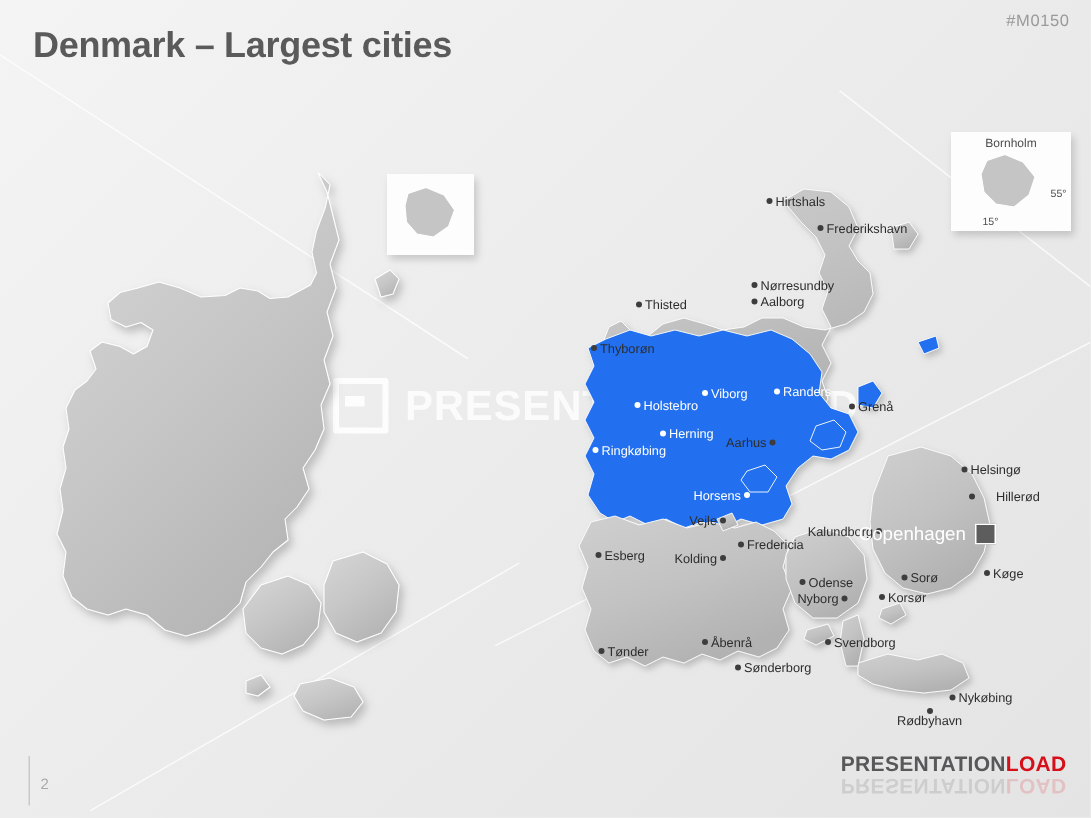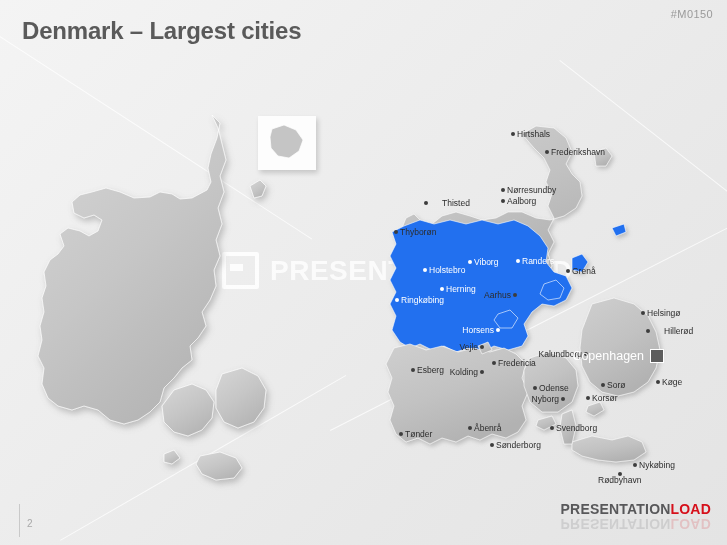--- a/index.html
+++ b/index.html
@@ -347,20 +347,28 @@
 
         <path class="land" d="M186,306 L196,302 L200,318 L196,336 L188,336 L184,320 Z"></path>
 
         <path class="land" d="M162,312 L176,308 L180,316 L168,322 L160,318 Z"></path>
         <path class="land" d="M212,298 L224,294 L228,302 L218,308 L210,304 Z"></path>
         <path class="land" d="M102,238 L112,234 L116,242 L106,246 Z"></path>
       </g>
     </svg>
   </div>
 
+  <div class="inset inset-bornholm">
+    <div class="inset-title">Bornholm</div>
+    <svg width="80" height="66" viewBox="0 0 80 66">
+      <path d="M24,19 L36,15 L48,20 L56,30 L52,42 L42,50 L30,48 L22,40 L20,28 Z" fill="#c5c5c5" stroke="#ffffff" stroke-width="0.7"></path>
+    </svg>
+    <div class="inset-lat">55°</div>
+    <div class="inset-lon">15°</div>
+  </div>
 
   <div class="inset inset-plain">
     <svg width="58" height="54" viewBox="0 0 58 54">
       <path d="M14,13 L26,9 L38,14 L45,24 L41,35 L31,42 L20,40 L13,32 L12,21 Z" fill="#c5c5c5" stroke="#ffffff" stroke-width="0.7"></path>
     </svg>
   </div>
 
   <div class="watermark">
     <div class="wm-logo"></div>
     <div class="wm-text">PRESENTATIONLOAD</div>
@@ -376,21 +384,21 @@
         <span class="lbl">Frederikshavn</span>
       </div>
       <div class="city dark" style="left: 501px; top: 186px;">
         <span class="dot"></span>
         <span class="lbl">Nørresundby</span>
       </div>
       <div class="city dark" style="left: 501px; top: 197px;">
         <span class="dot"></span>
         <span class="lbl">Aalborg</span>
       </div>
-      <div class="city dark" style="left: 424px; top: 199px; gap: 12px;">
+      <div class="city dark" style="left: 424px; top: 199px;">
         <span class="dot"></span>
         <span class="lbl">Thisted</span>
       </div>
       <div class="city dark" style="left: 394px; top: 228px;">
         <span class="dot"></span>
         <span class="lbl">Thyborøn</span>
       </div>
       <div class="city light" style="left: 468px; top: 258px;">
         <span class="dot"></span>
         <span class="lbl">Viborg</span>
@@ -428,21 +436,21 @@
         <span class="lbl">Vejle</span>
       </div>
       <div class="city left dark" style="left: auto; top: 350px; right: 139px;">
         <span class="dot"></span>
         <span class="lbl">Kalundborg</span>
       </div>
       <div class="city dark" style="left: 492px; top: 359px;">
         <span class="dot"></span>
         <span class="lbl">Fredericia</span>
       </div>
-      <div class="city dark" style="left: 411px; top: 366px;">
+      <div class="city dark" style="left: 397px; top: 366px;">
         <span class="dot"></span>
         <span class="lbl">Esberg</span>
       </div>
       <div class="city left dark" style="left: auto; top: 368px; right: 243px;">
         <span class="dot"></span>
         <span class="lbl">Kolding</span>
       </div>
       <div class="city dark" style="left: 533px; top: 384px;">
         <span class="dot"></span>
         <span class="lbl">Odense</span>

